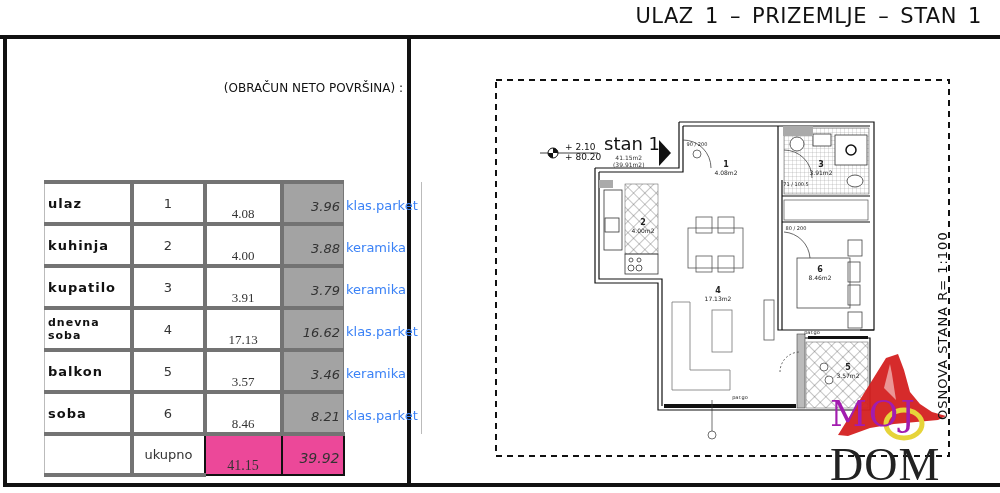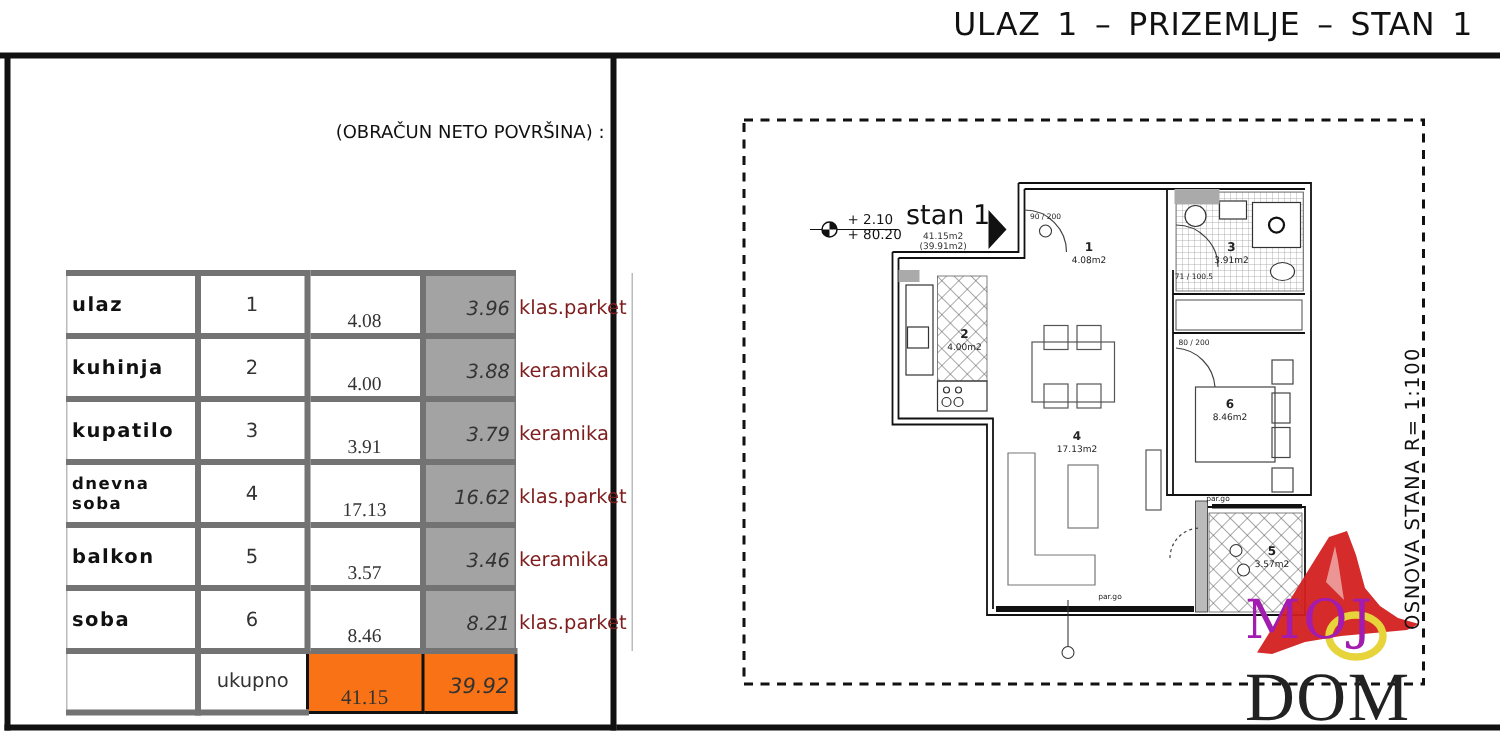--- a/index.html
+++ b/index.html
@@ -10,22 +10,22 @@
   .frame-right { position:absolute; left:411px; top:37px; width:589px; height:450px; border-bottom:4px solid #111; box-sizing:border-box; }
   .block-title { position:absolute; right:597px; top:77px; font-size:12px; text-align:right; line-height:22px; }
   .block-title .t1 { letter-spacing:0.3px; }
   table.area { position:absolute; left:44px; top:180px; border-collapse:collapse; font-size:13px; }
   table.area td { height:23px; padding:0 3px; border:4px solid #737373; box-sizing:border-box; }
   table.area td.name { width:87px; font-weight:bold; letter-spacing:1px; border-left:1px solid #bbb; }
   table.area td.name.small { font-size:11px; }
   table.area td.num { width:73px; text-align:center; color:#333; border-right:2px solid #111; }
   table.area td.gross { width:77px; text-align:center; color:#333; border-right:2px solid #111; padding-top:22px;font-family:Liberation Serif, serif; }
   table.area td.net { width:62px; text-align:right; font-style:italic; background:#a3a3a3; color:#333; border-right:1px solid #777; padding-top:6px; }
-  table.area td.mat { width:72px; padding-left:2px; color:#7f1d1d; border:none; border-right:1px solid #bbb; padding-top:4px; }
-  table.area tr.total td.gross, table.area tr.total td.net { background:#f97316; border:2px solid #111; font-size:14px; }
+  table.area td.mat { width:72px; padding-left:2px; color:#3b82f6; border:none; border-right:1px solid #bbb; padding-top:4px; }
+  table.area tr.total td.gross, table.area tr.total td.net { background:#ec4899; border:2px solid #111; font-size:14px; }
   table.area tr.total td.num { border-right:2px solid #111; }
   table.area tr.total td.mat { border:none; }
   .plan { position:absolute; left:490px; top:78px; width:462px; height:380px; }
   .scale-label { position:absolute; left:935px; top:420px; transform:rotate(-90deg); transform-origin:left top; font-size:13px; letter-spacing:1px; white-space:nowrap; color:#111; }
   .logo { position:absolute; left:828px; top:340px; width:140px; height:150px; }
   .logo-text1 { position:absolute; left:830px; top:396px; font-size:36px; font-family:"DejaVu Serif", serif; color:#a21caf; letter-spacing:2px; line-height:1; }
   .logo-text2 { position:absolute; left:830px; top:442px; font-size:46px; font-family:Liberation Serif, serif; color:#222; letter-spacing:1px; line-height:1; }
   .apt-label { position:absolute; left:604px; top:133px; font-size:18px; color:#111; }
   .apt-sub { position:absolute; left:613px; top:154px; font-size:6px; color:#333; line-height:7px; text-align:center; }
   .level { position:absolute; left:565px; top:142px; font-size:9px; color:#111; line-height:10px; }

